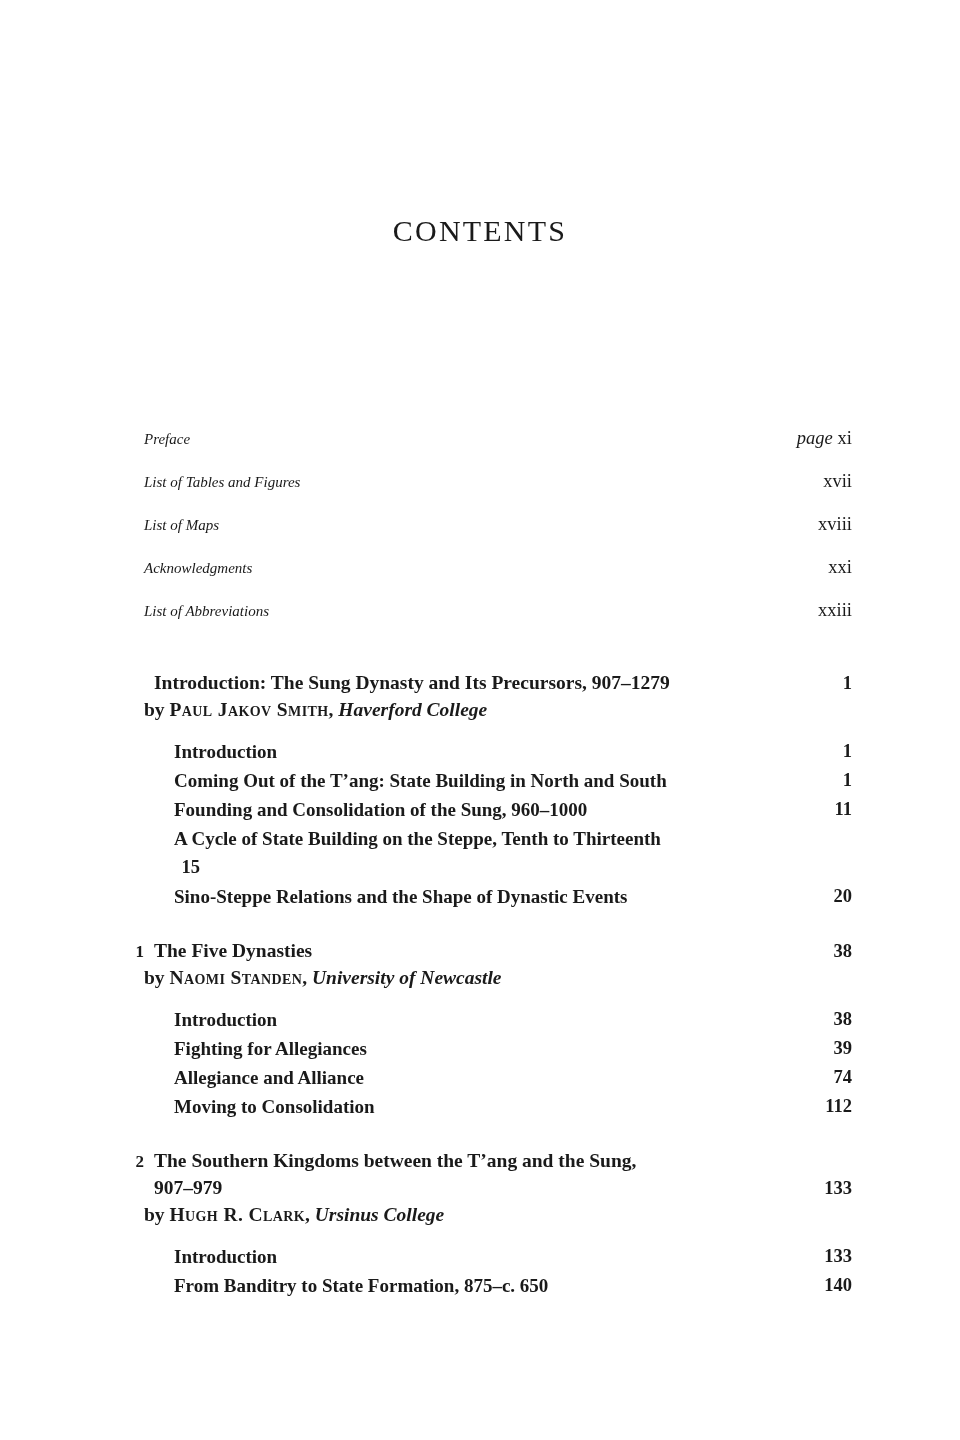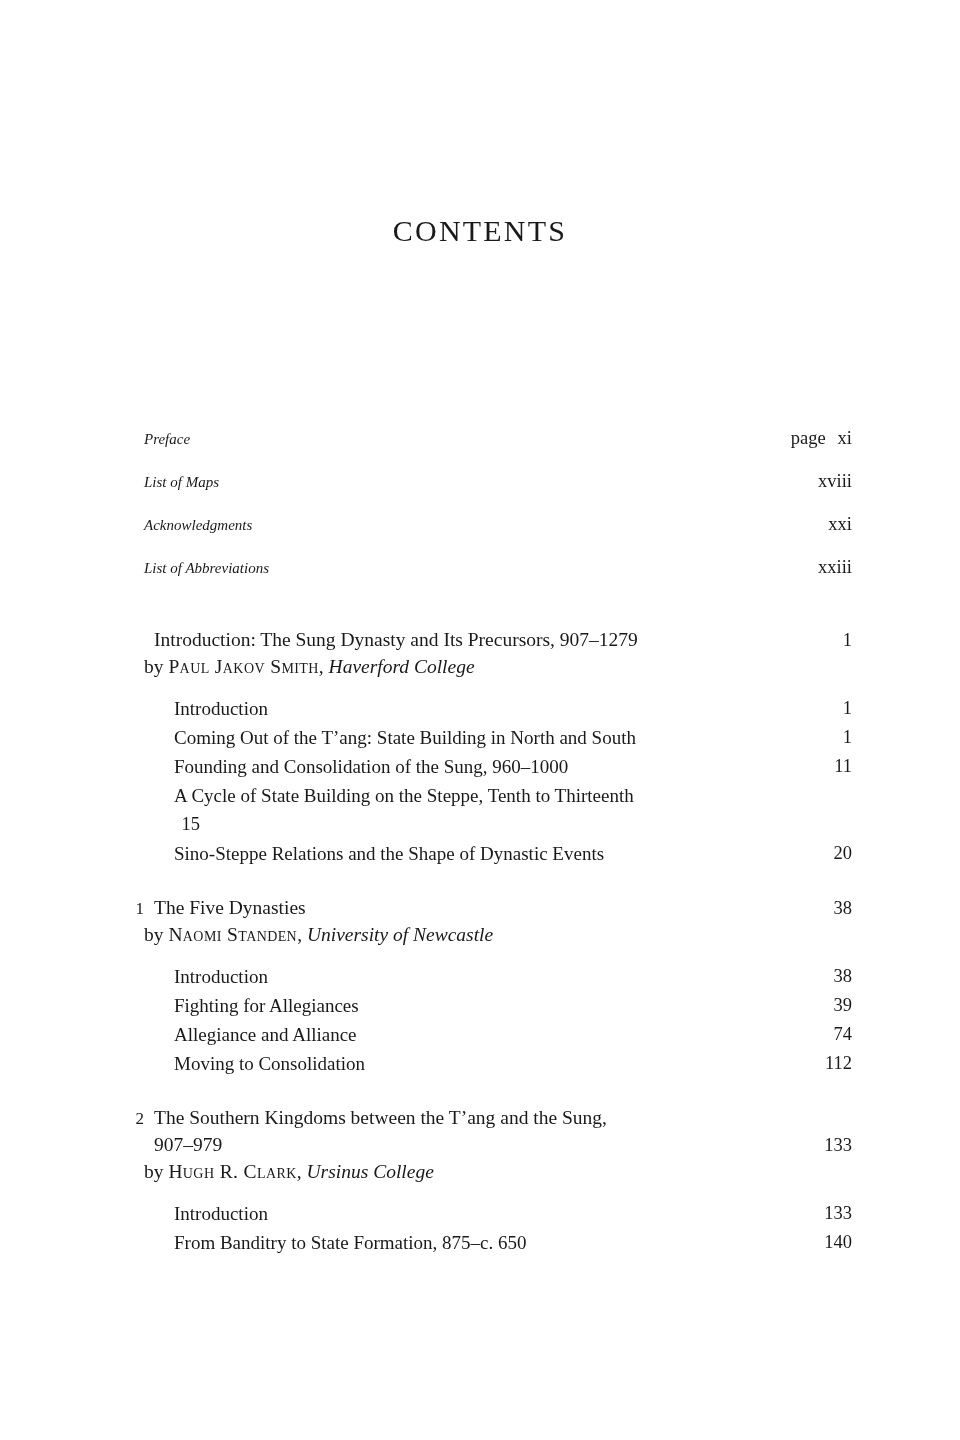--- a/index.html
+++ b/index.html
@@ -89,25 +89,26 @@
     padding-left: 36px;
   }
   .fm-page {
     flex: 0 0 92px;
     width: 92px;
     text-align: right;
     font-size: 18.5px;
     white-space: nowrap;
   }
   .fm-page .page-word {
-    margin-right: 12px;
-  }
-
-  
-  .chapter-block { margin-top: 26px; }
+    font-style: italic;
+    margin-right: 5px;
+  }
+
+  
+  .chapter-block { margin-top: 26px; font-weight: bold; }
   .chapter-title-line {
     font-size: 19.5px;
     line-height: 27px;
   }
   .byline {
     font-size: 19.5px;
     line-height: 27px;
     padding-left: 36px;
   }
   .smallcaps {
@@ -147,20 +148,24 @@
 
   <h1 class="toc-title">CONTENTS</h1>
 
   <div class="toc-body">
     <div class="frontmatter">
         <div class="fm-row">
           <div class="fm-label">Preface</div>
           <div class="fm-page"><span class="page-word">page</span><span>xi</span></div>
         </div>
         <div class="fm-row">
+          <div class="fm-label">List of Tables and Figures</div>
+          <div class="fm-page"><span>xvii</span></div>
+        </div>
+        <div class="fm-row">
           <div class="fm-label">List of Maps</div>
           <div class="fm-page"><span>xviii</span></div>
         </div>
         <div class="fm-row">
           <div class="fm-label">Acknowledgments</div>
           <div class="fm-page"><span>xxi</span></div>
         </div>
         <div class="fm-row">
           <div class="fm-label">List of Abbreviations</div>
           <div class="fm-page"><span>xxiii</span></div>

